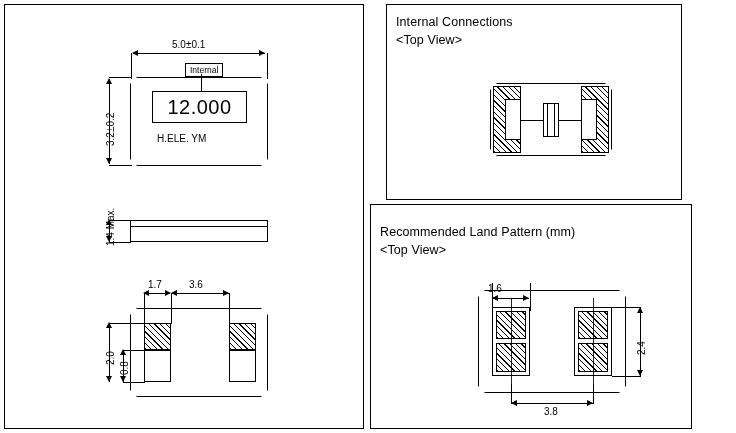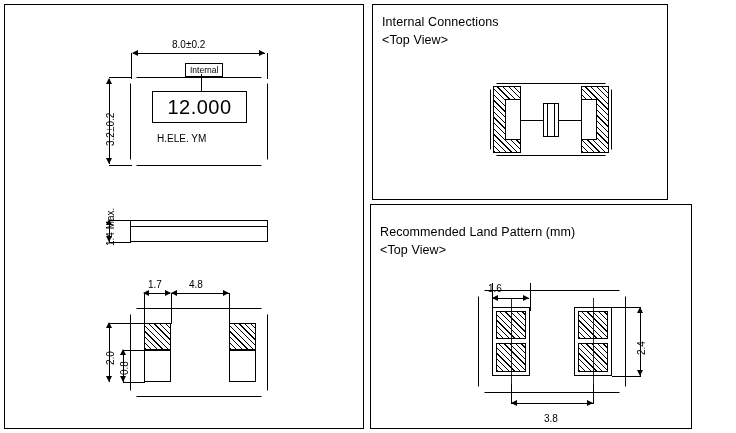--- a/index.html
+++ b/index.html
@@ -1,21 +1,21 @@
 <!DOCTYPE html>
 <html><head>
 <meta charset="utf-8">
 <style>
   html,body{margin:0;padding:0;background:#ffffff;}
   body{width:736px;height:433px;font-family:"Liberation Sans",sans-serif;color:#000;}
   #sheet{position:relative;width:736px;height:433px;overflow:hidden;}
 
   .panel{position:absolute;border:1px solid #000;box-sizing:border-box;background:#fff;}
   #panel-left{left:4px;top:4px;width:360px;height:425px;}
-  #panel-tr{left:372px;top:4px;width:296px;height:196px;}
+  #panel-tr{left:386px;top:4px;width:296px;height:196px;}
   #panel-br{left:370px;top:204px;width:322px;height:225px;}
 
   .ptitle{position:absolute;font-size:12.5px;letter-spacing:.1px;white-space:nowrap;}
 
   
   .ln{position:absolute;background:#000;}
   .hl{height:1px;}
   .vl{width:1px;}
   .box{position:absolute;border:1px solid #000;box-sizing:border-box;background:#fff;}
   .lbl{position:absolute;font-size:10px;white-space:nowrap;}
@@ -62,21 +62,21 @@
 
     <div class="callout" style="left:180px;top:58px;">Internal</div>
 
     <div class="ln vl" style="left:196px;top:69px;height:17px;"></div>
 
     <div class="ln hl" style="left:128px;top:48px;width:132px;"></div>
     <div class="ah ah-l" style="left:127px;top:45px;"></div>
     <div class="ah ah-r" style="left:254px;top:45px;"></div>
     <div class="ln vl" style="left:126px;top:48px;height:26px;"></div>
     <div class="ln vl" style="left:262px;top:48px;height:26px;"></div>
-    <div class="lbl" style="left:167px;top:34px;">8.0±0.2</div>
+    <div class="lbl" style="left:167px;top:34px;">5.0±0.1</div>
 
     <div class="ln vl" style="left:104px;top:74px;height:85px;"></div>
     <div class="ah ah-u" style="left:101px;top:73px;"></div>
     <div class="ah ah-d" style="left:101px;top:153px;"></div>
     <div class="ln hl" style="left:104px;top:72px;width:23px;"></div>
     <div class="ln hl" style="left:104px;top:160px;width:23px;"></div>
     <div class="lbl rot" style="left:100px;top:141px;">3.2±0.2</div>
 
     <div class="box" style="left:125px;top:215px;width:138px;height:22px;"></div>
     <div class="ln hl" style="left:126px;top:221px;width:136px;"></div>
@@ -98,21 +98,21 @@
     <div class="ah ah-l" style="left:138px;top:285px;"></div>
     <div class="ah ah-r" style="left:160px;top:285px;"></div>
     <div class="ln vl" style="left:139px;top:288px;height:31px;"></div>
     <div class="ln vl" style="left:166px;top:288px;height:31px;"></div>
     <div class="lbl" style="left:143px;top:274px;">1.7</div>
 
     <div class="ln hl" style="left:167px;top:288px;width:57px;"></div>
     <div class="ah ah-l" style="left:166px;top:285px;"></div>
     <div class="ah ah-r" style="left:218px;top:285px;"></div>
     <div class="ln vl" style="left:224px;top:288px;height:31px;"></div>
-    <div class="lbl" style="left:184px;top:274px;">4.8</div>
+    <div class="lbl" style="left:184px;top:274px;">3.6</div>
 
     <div class="ln vl" style="left:118px;top:345px;height:32px;"></div>
     <div class="ah ah-u" style="left:115px;top:344px;"></div>
     <div class="ah ah-d" style="left:115px;top:371px;"></div>
     <div class="ln hl" style="left:118px;top:345px;width:22px;"></div>
     <div class="ln hl" style="left:118px;top:377px;width:22px;"></div>
     <div class="lbl rot" style="left:114px;top:370px;">0.8</div>
 
     <div class="ln vl" style="left:104px;top:318px;height:59px;"></div>
     <div class="ah ah-u" style="left:101px;top:317px;"></div>
@@ -165,15 +165,15 @@
   <div class="ah ah-d" style="left:637px;top:370px;"></div>
   <div class="ln hl" style="left:612px;top:307px;width:29px;"></div>
   <div class="ln hl" style="left:612px;top:376px;width:29px;"></div>
   <div class="lbl rot" style="left:636px;top:355px;">2.4</div>
 
   <div class="ln hl" style="left:512px;top:403px;width:81px;"></div>
   <div class="ah ah-l" style="left:511px;top:400px;"></div>
   <div class="ah ah-r" style="left:587px;top:400px;"></div>
   <div class="ln vl" style="left:511px;top:384px;height:20px;"></div>
   <div class="ln vl" style="left:593px;top:384px;height:20px;"></div>
-  <div class="lbl" style="left:544px;top:406px;margin-top:7px;">3.8</div>
+  <div class="lbl" style="left:544px;top:406px;">3.8</div>
 
 </div>
 
 </body></html>

